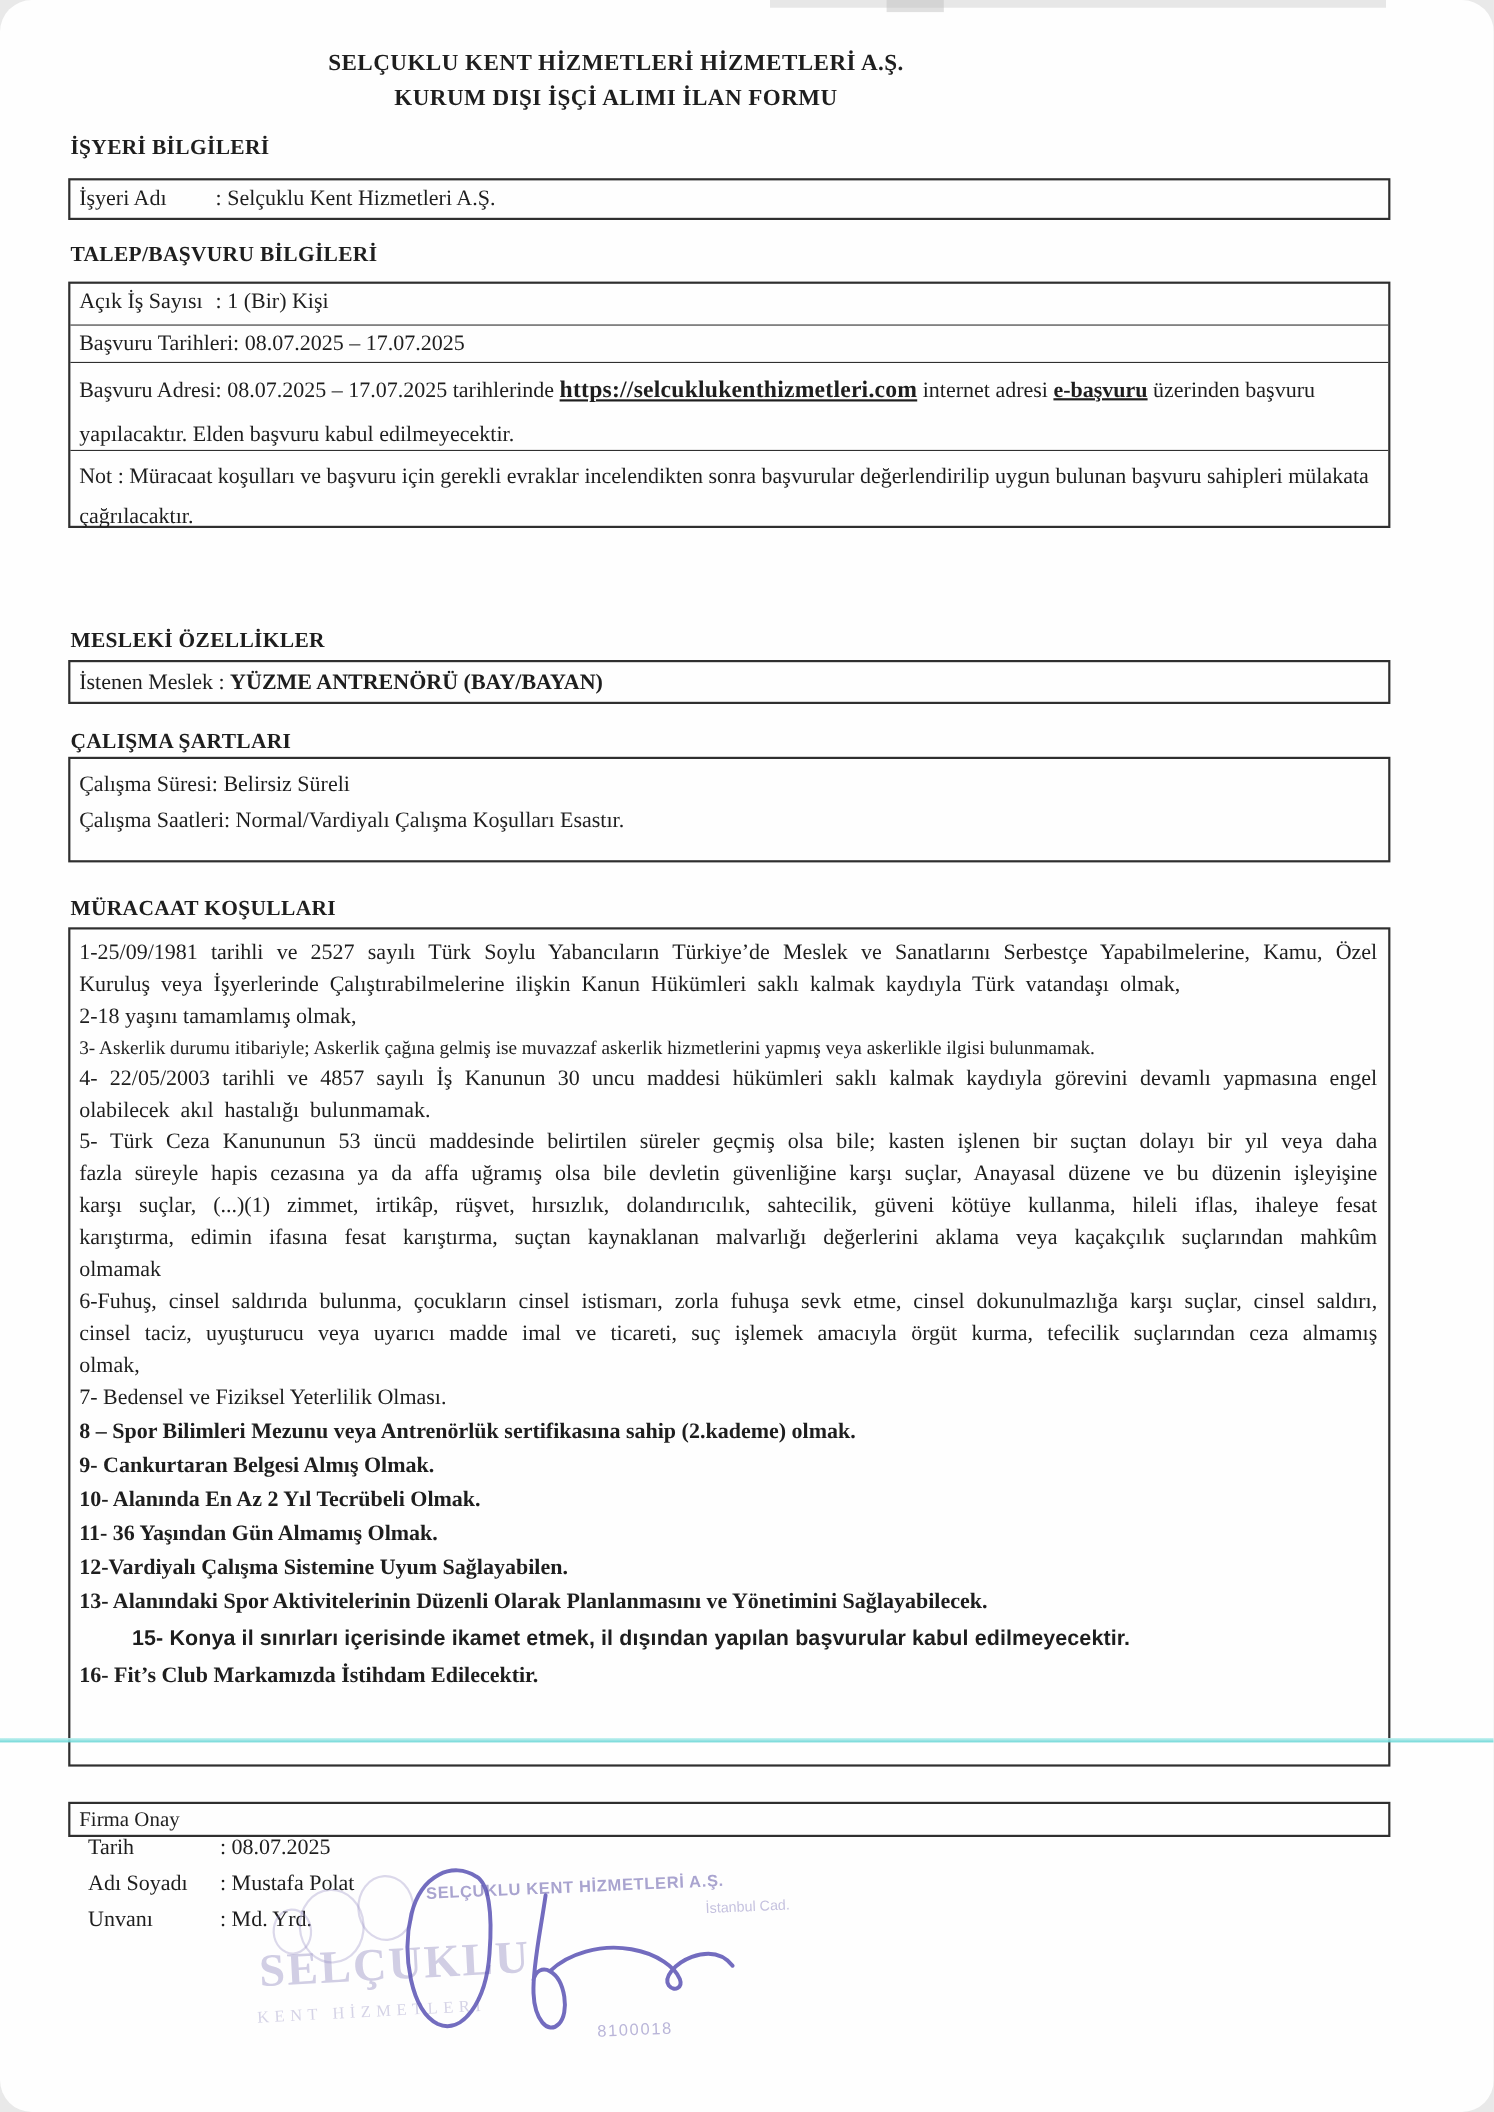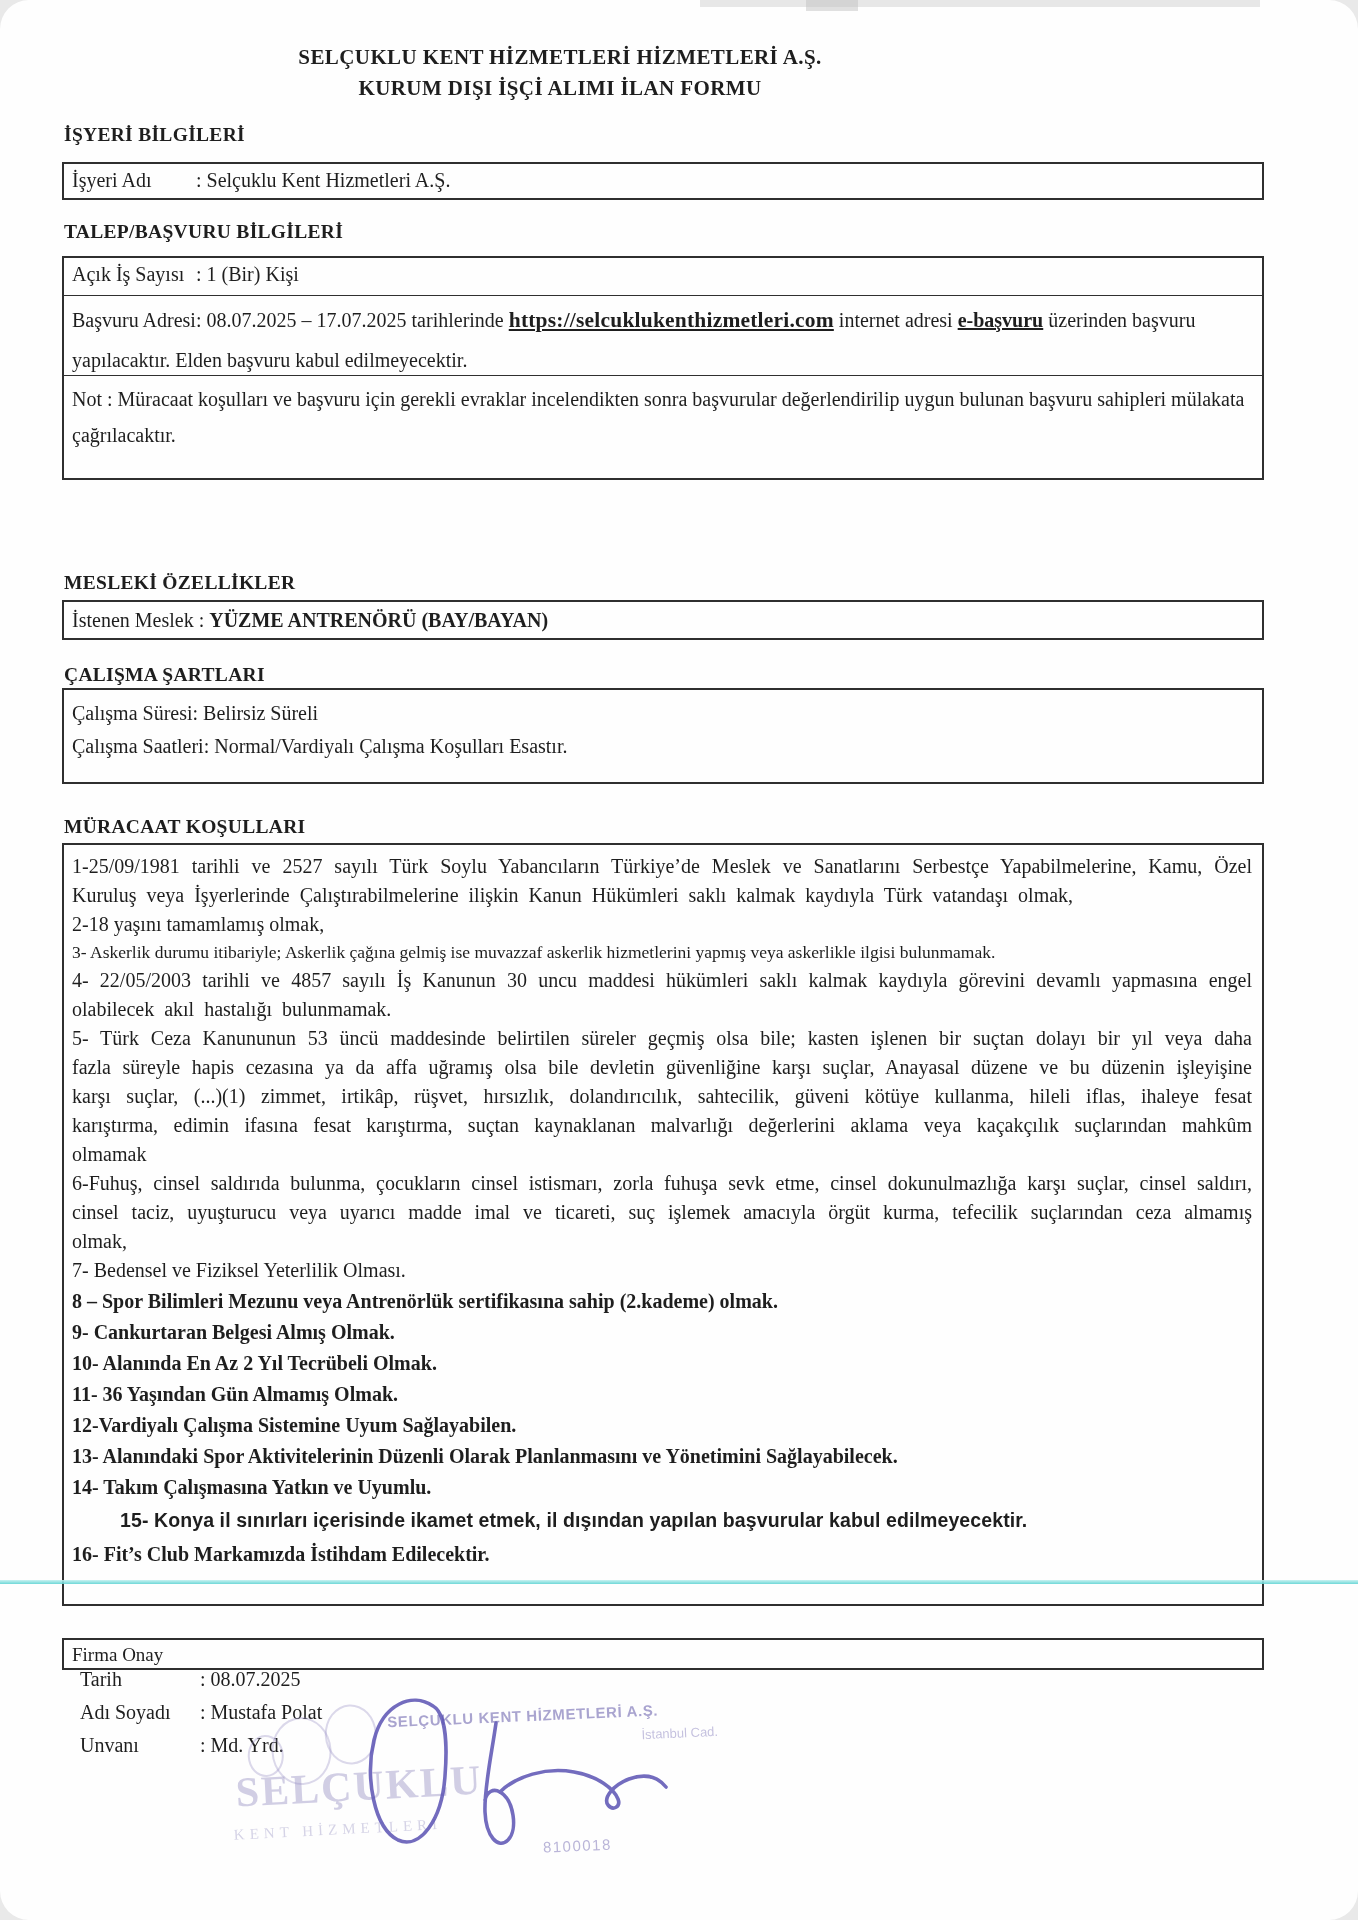--- a/index.html
+++ b/index.html
@@ -79,20 +79,21 @@
     <div class="cellrow">
       <span class="lblw">İşyeri Adı</span><span>: Selçuklu Kent Hizmetleri A.Ş.</span>
     </div>
   </div>
 
   <div class="sec-h" style="top:221px;">TALEP/BAŞVURU BİLGİLERİ</div>
   <div class="box" style="top:256px;height:224px;">
     <div class="cellrow brow" style="height:38px;">
       <span class="lblw">Açık İş Sayısı</span><span>:  1 (Bir) Kişi</span>
     </div>
+    <div class="cellrow brow" style="height:34px;">Başvuru Tarihleri: 08.07.2025 – 17.07.2025</div>
     <div class="adres-cell brow" style="height:80px;">
       <span class="lblw">Başvuru Adresi</span><span>: 08.07.2025 – 17.07.2025 tarihlerinde </span><span class="url">https://selcuklukenthizmetleri.com</span><span> internet adresi </span><span class="url2">e-başvuru</span><span> üzerinden başvuru yapılacaktır. Elden başvuru kabul edilmeyecektir.</span>
     </div>
     <div class="not-cell">Not : Müracaat koşulları ve başvuru için gerekli evraklar incelendikten sonra başvurular değerlendirilip uygun bulunan başvuru sahipleri mülakata çağrılacaktır.</div>
   </div>
 
   <div class="sec-h" style="top:572px;">MESLEKİ ÖZELLİKLER</div>
   <div class="box" style="top:600px;height:40px;">
     <div class="mes-cell">
       <span>İstenen Meslek :</span>
@@ -116,21 +117,20 @@
     <div class="mi jst">4- 22/05/2003 tarihli ve 4857 sayılı İş Kanunun 30 uncu maddesi hükümleri saklı kalmak kaydıyla görevini devamlı yapmasına engel olabilecek akıl hastalığı bulunmamak.</div>
     <div class="mi jst">5- Türk Ceza Kanununun 53 üncü maddesinde belirtilen süreler geçmiş olsa bile; kasten işlenen bir suçtan dolayı bir yıl veya daha fazla süreyle hapis cezasına ya da affa uğramış olsa bile devletin güvenliğine karşı suçlar, Anayasal düzene ve bu düzenin işleyişine karşı suçlar, (...)(1) zimmet, irtikâp, rüşvet, hırsızlık, dolandırıcılık, sahtecilik, güveni kötüye kullanma, hileli iflas, ihaleye fesat karıştırma, edimin ifasına fesat karıştırma, suçtan kaynaklanan malvarlığı değerlerini aklama veya kaçakçılık suçlarından mahkûm olmamak</div>
     <div class="mi jst">6-Fuhuş, cinsel saldırıda bulunma, çocukların cinsel istismarı, zorla fuhuşa sevk etme, cinsel dokunulmazlığa karşı suçlar, cinsel saldırı, cinsel taciz, uyuşturucu veya uyarıcı madde imal ve ticareti, suç işlemek amacıyla örgüt kurma, tefecilik suçlarından ceza almamış olmak,</div>
     <div class="mi">7- Bedensel ve Fiziksel Yeterlilik Olması.</div>
     <div class="mi bi">8 – Spor Bilimleri Mezunu veya Antrenörlük sertifikasına sahip (2.kademe) olmak.</div>
     <div class="mi bi">9- Cankurtaran Belgesi Almış Olmak.</div>
     <div class="mi bi">10- Alanında En Az 2 Yıl Tecrübeli Olmak.</div>
     <div class="mi bi">11- 36 Yaşından Gün Almamış Olmak.</div>
     <div class="mi bi">12-Vardiyalı Çalışma Sistemine Uyum Sağlayabilen.</div>
     <div class="mi bi">13- Alanındaki Spor Aktivitelerinin Düzenli Olarak Planlanmasını ve Yönetimini Sağlayabilecek.</div>
-    <div class="mi bi">14- Takım Çalışmasına Yatkın ve Uyumlu.</div>
     <div class="mi bi sans">15- Konya il sınırları içerisinde ikamet etmek, il dışından yapılan başvurular kabul edilmeyecektir.</div>
     <div class="mi bi last">16- Fit’s Club Markamızda İstihdam Edilecektir.</div>
   </div>
 
   <div class="cyan-line"></div>
 
   <div class="box firma-box">
     <div class="firma-cell">Firma Onay</div>
   </div>
   <div class="sig-rows">

